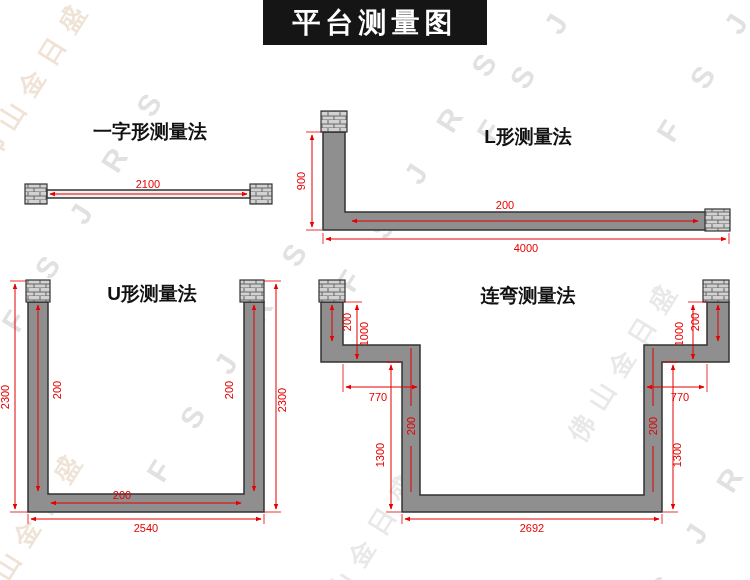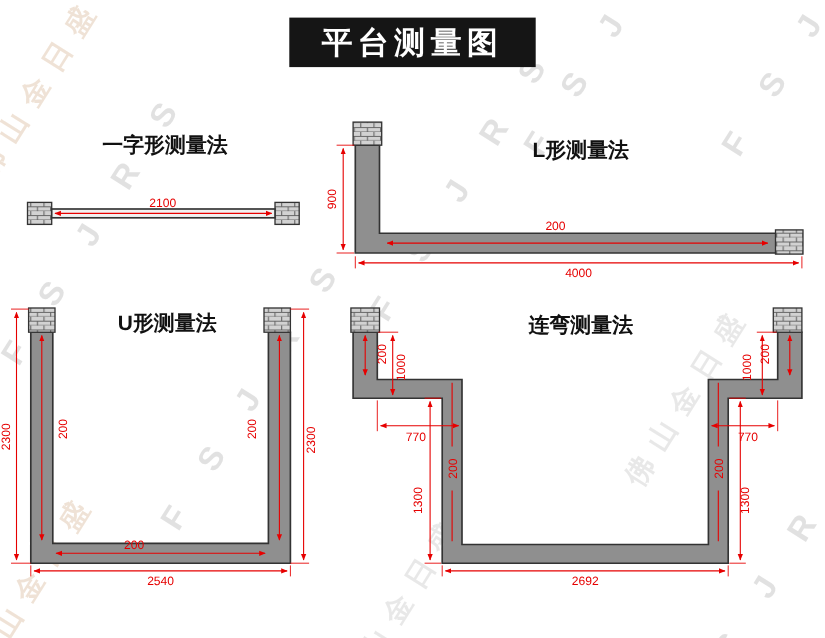--- a/index.html
+++ b/index.html
@@ -20,21 +20,21 @@
     font-weight: bold;
     pointer-events: none;
     user-select: none;
   }
   .wm.latin { color: #9f9f9f; opacity: 0.30; font-size: 30px; letter-spacing: 18px; }
   .wm.cjk   { color: #cda37a; opacity: 0.30; font-size: 26px; letter-spacing: 12px; }
   .wm.cjk.gray { color: #a8a8a8; opacity: 0.25; }
   
   .title-bar {
     position: absolute;
-    left: 263px; top: 16px;
+    left: 263px; top: 0;
     width: 224px; height: 45px;
     background: #151515;
     display: flex; align-items: center; justify-content: center;
     z-index: 3;
   }
   .title-bar span {
     color: #ffffff;
     font-size: 28px;
     font-weight: bold;
     letter-spacing: 5px;

